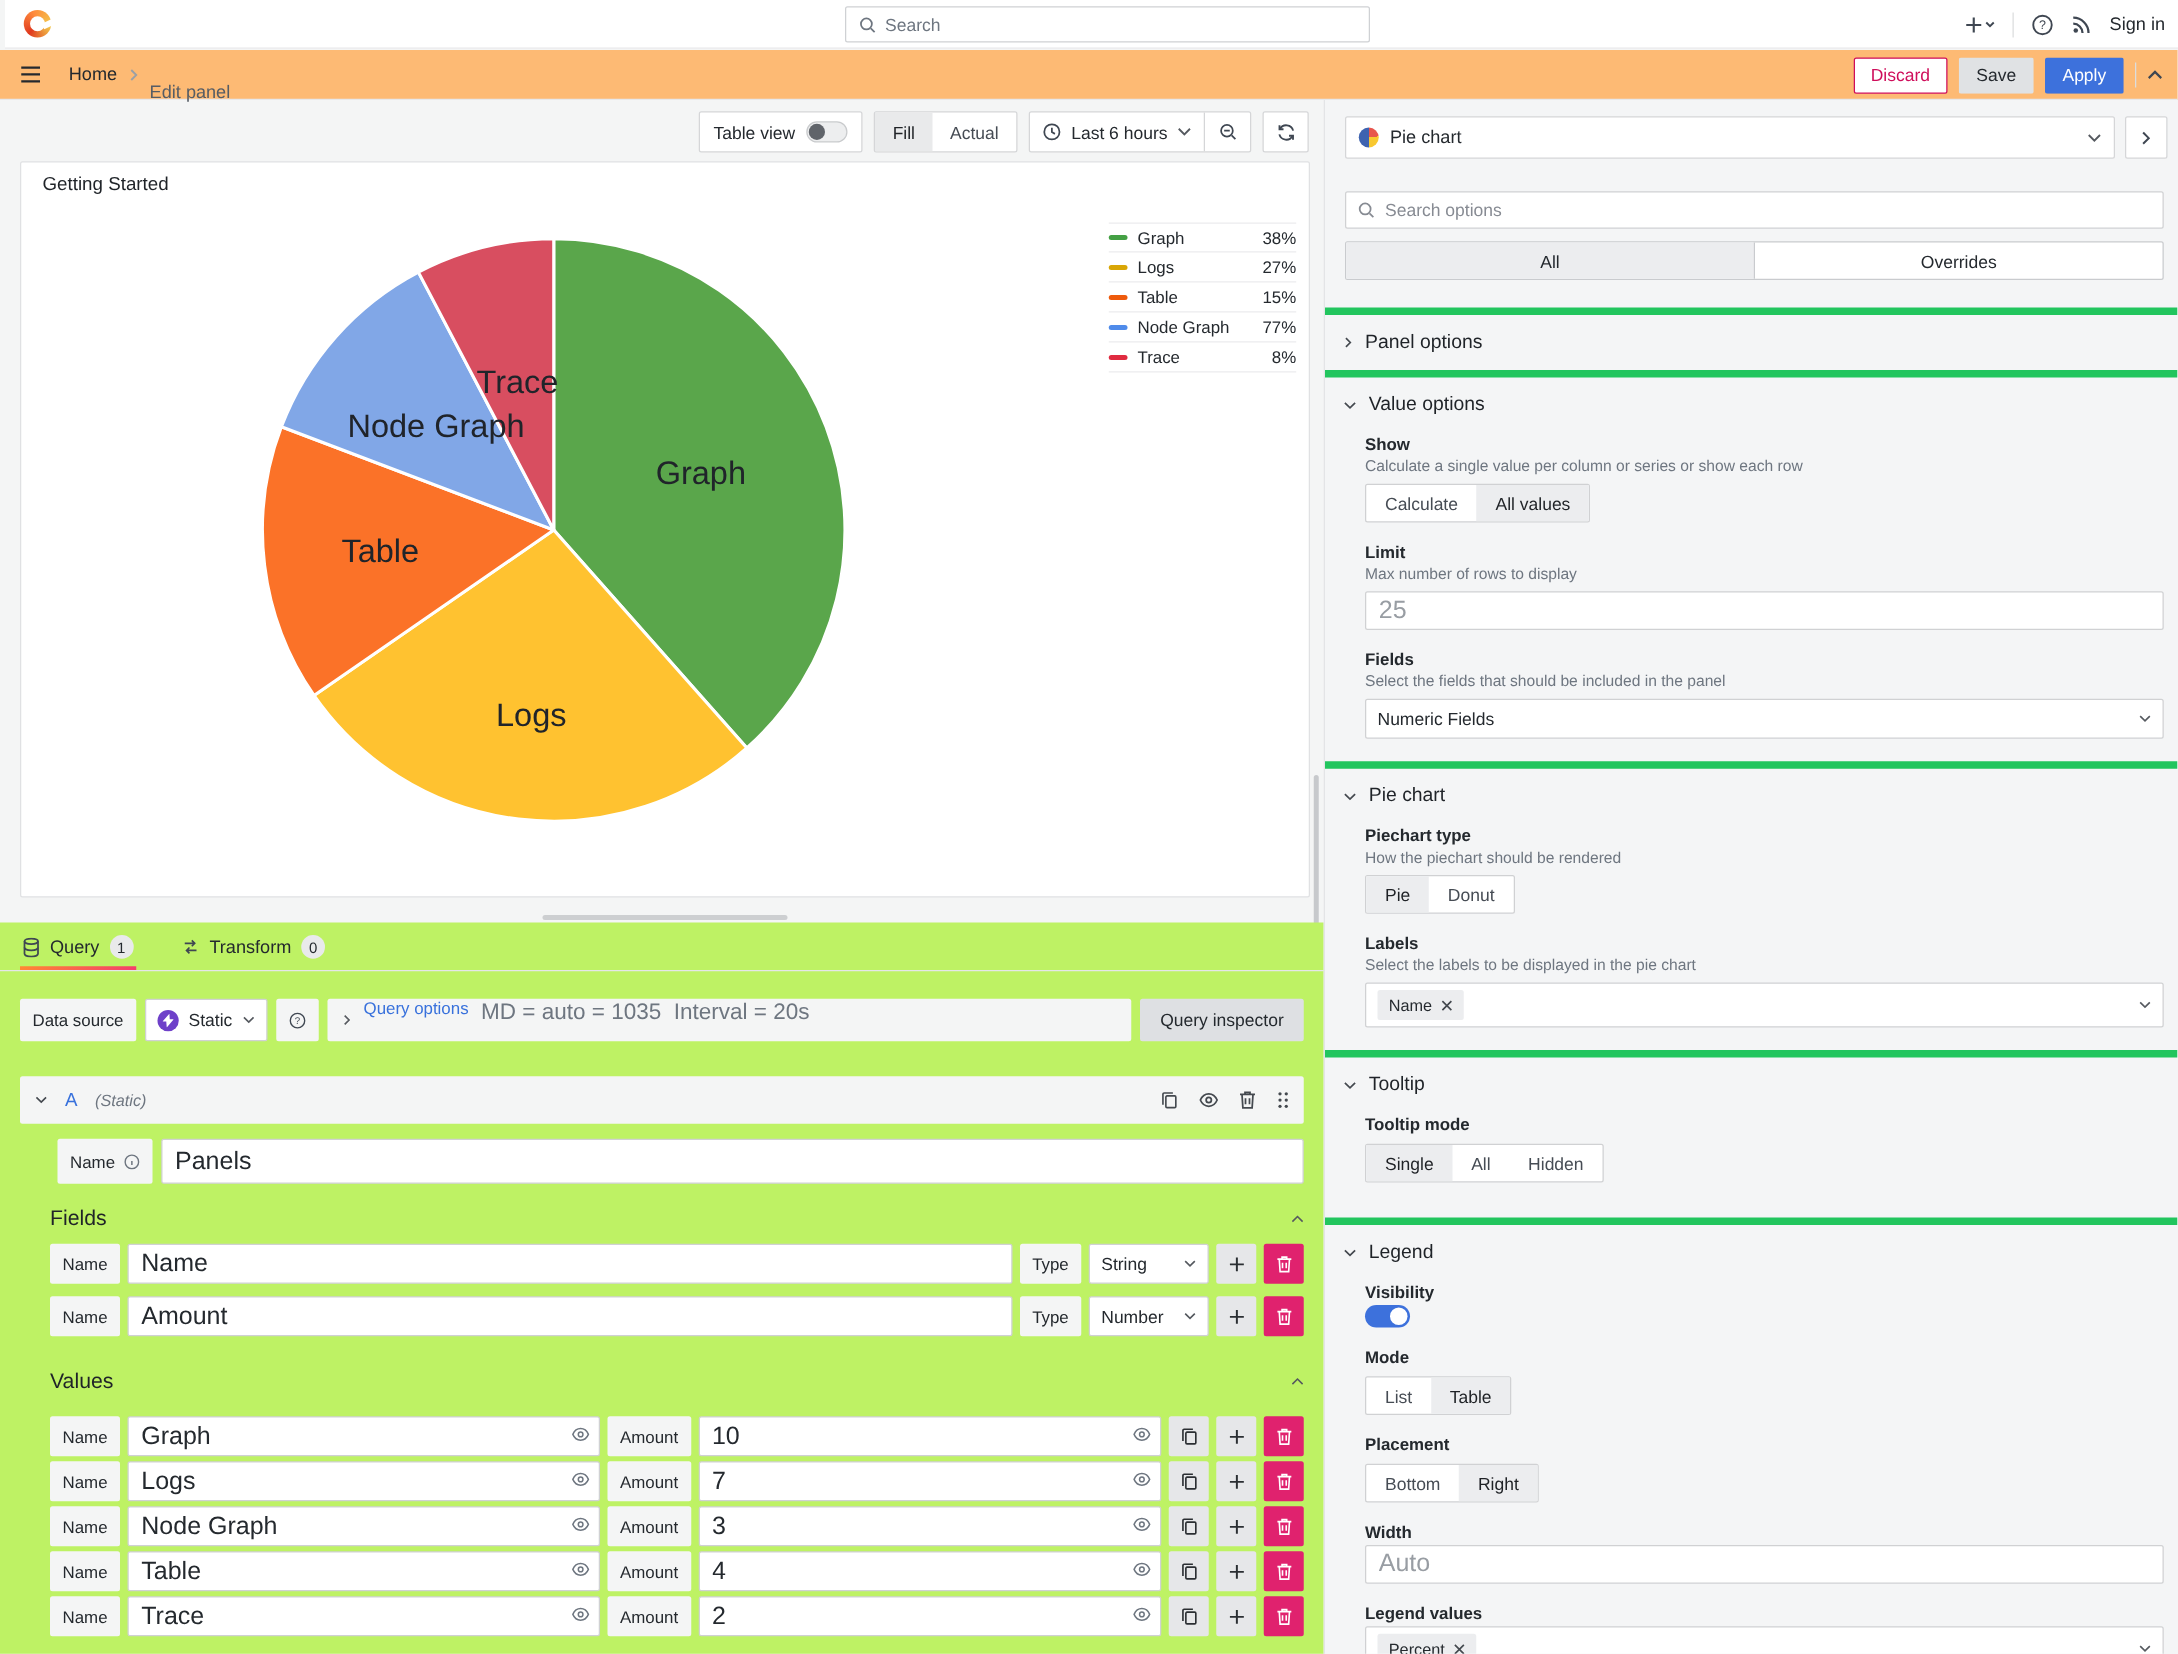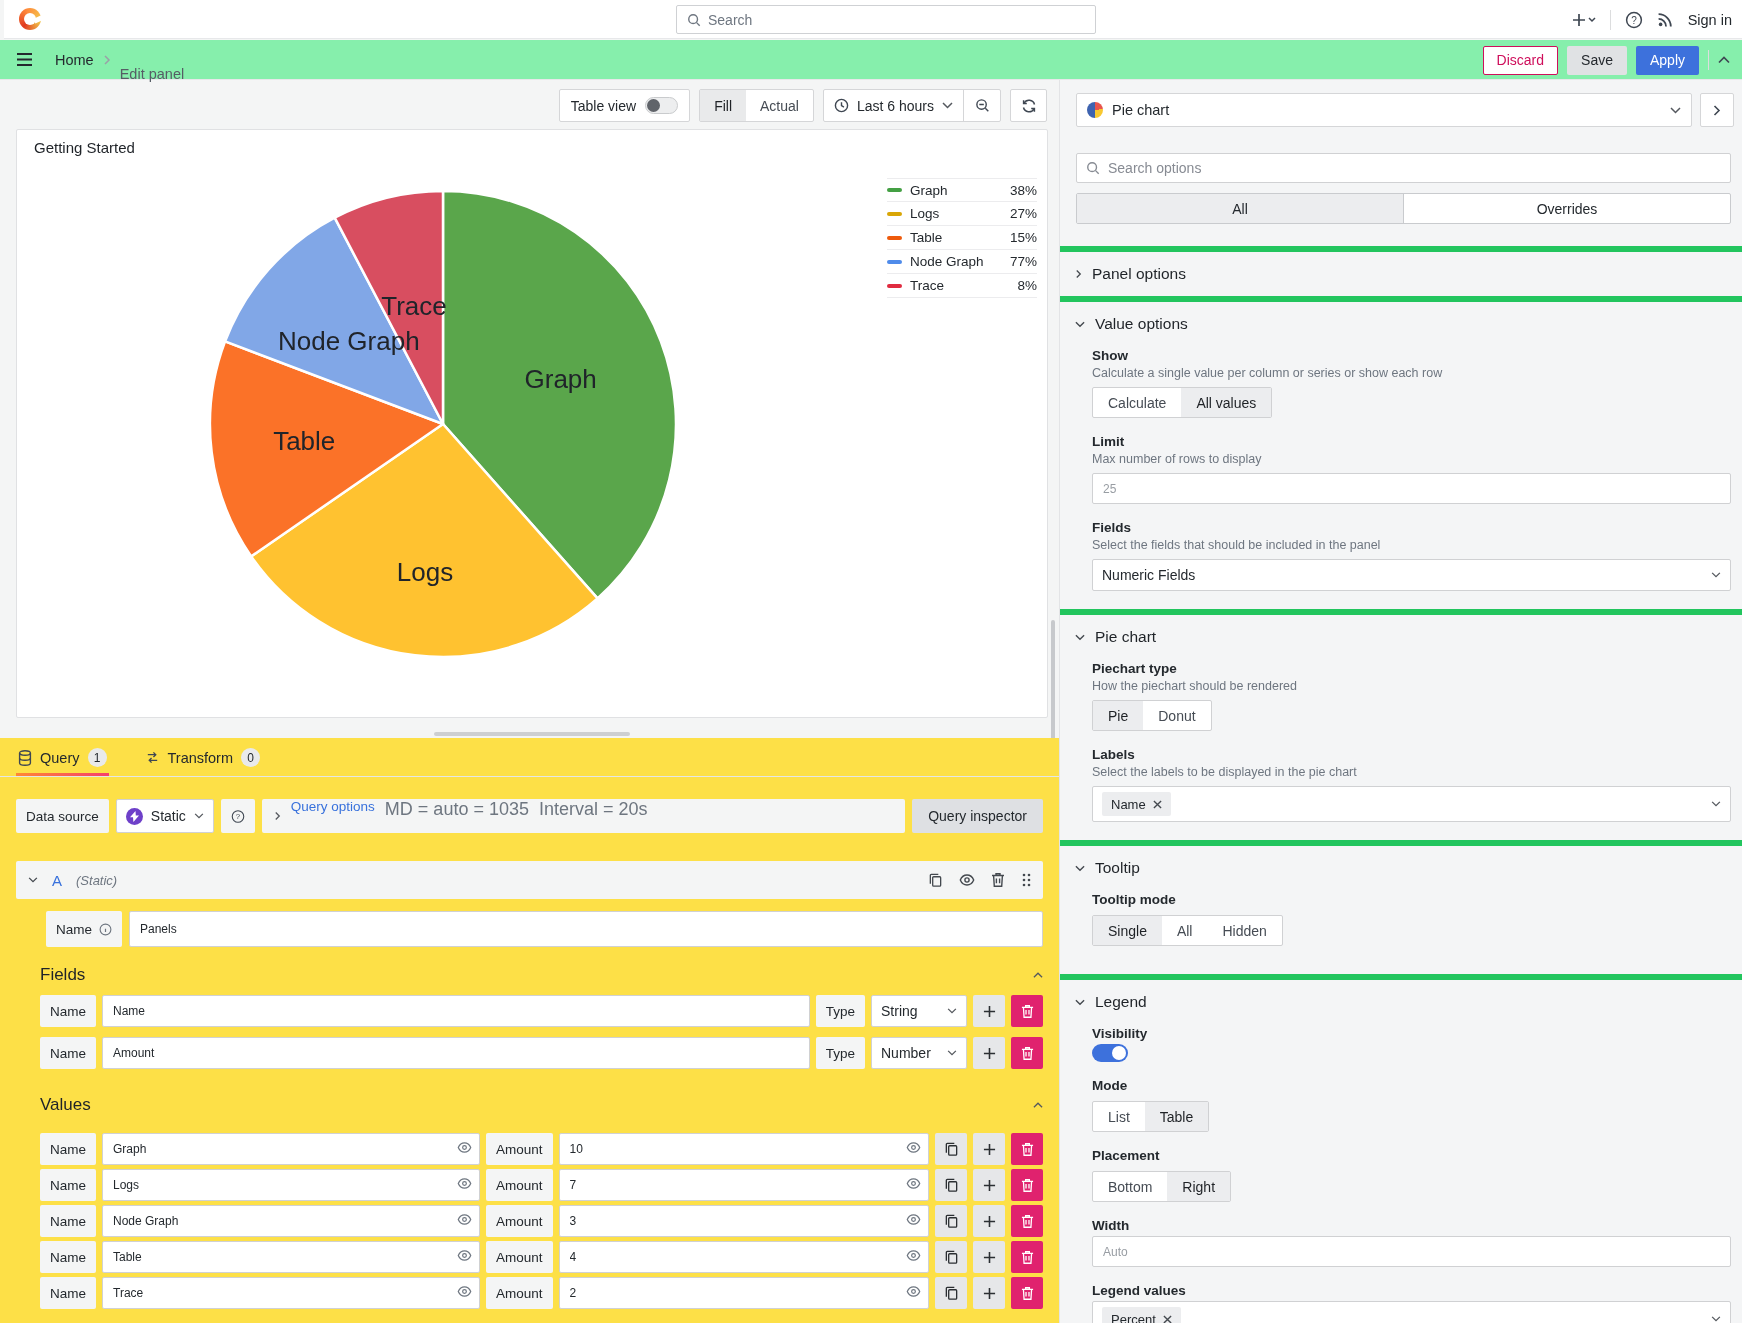--- a/index.html
+++ b/index.html
@@ -17,21 +17,21 @@
     border-radius:50%; background:#fff; }
   .glogo:after { content:""; position:absolute; right:-1px; top:9px; width:8px; height:5px; background:#fff; transform:rotate(-25deg); }
   .gsearch { position:absolute; left:672px; top:5px; width:420px; height:29px; background:#fff;
     border:1px solid #CFD1D4; border-radius:2px; display:flex; align-items:center; gap:7px;
     padding:0 10px; color:#6E7680; }
   .nav-right { position:absolute; right:14px; top:0; height:39px; display:flex; align-items:center; gap:14px; color:#3F4752; }
   .vdiv { width:1px; height:20px; background:#DCDDDE; }
   .signin { font-size:14.5px; color:#24292E; }
 
   
-  .crumbbar { position:absolute; left:0; top:40px; width:1742px; height:40px; background:#86efac;
+  .crumbbar { position:absolute; left:0; top:40px; width:1742px; height:40px; background:#fdba74;
     border-bottom:1px solid #E7E8EA; display:flex; align-items:center; }
   .crumbs { display:flex; align-items:center; gap:9px; margin-left:55px; font-size:14.5px; }
   .crumb-home { font-weight:500; color:#24292E; }
   .crumb-cur { color:#565D65;margin-top:28px; }
   .burger { position:absolute; left:16px; top:12px; }
   .actions { position:absolute; right:12px; top:0; height:40px; display:flex; align-items:center; gap:9px; }
   .btn { height:29px; display:inline-flex; align-items:center; padding:0 13px; border-radius:2px;
     font-size:14px; cursor:pointer; border:1px solid transparent; }
   .btn-discard { background:#fff; border-color:#CF0E5B; color:#CF0E5B; }
   .btn-save { background:#E0E2E4; color:#24292E; }
@@ -60,21 +60,21 @@
   .legend { position:absolute; right:10px; top:48px; width:150px; font-size:13.5px; }
   .lg-row { display:flex; align-items:center; height:24px; border-bottom:1px solid #ECECEE; gap:8px; }
   .lg-row:first-child { border-top:1px solid #ECECEE; }
   .lg-sw { width:15px; height:4px; border-radius:2px; }
   .lg-nm { flex:1; color:#24292E; }
   .lg-pc { color:#24292E; }
   .panescroll { position:absolute; left:1051px; top:540px; width:4px; height:120px; background:#C7C9CC; border-radius:2px; }
   .draghandle { position:absolute; left:434px; top:652px; width:196px; height:4px; background:#CDCFD1; border-radius:2px; }
 
   
-  .qsec { position:absolute; left:0; top:658px; right:0; bottom:0; background:#fde047; }
+  .qsec { position:absolute; left:0; top:658px; right:0; bottom:0; background:#bef264; }
   .qtabs { height:39px; display:flex; align-items:flex-end; gap:34px; padding:0 16px; border-bottom:1px solid #E4E7E7; }
   .qtab { display:flex; align-items:center; gap:8px; padding:0 2px 9px; position:relative; font-size:14.5px; font-weight:500; color:#24292E; }
   .qtab .badge { min-width:19px; height:19px; border-radius:10px; background:#E9EAEB; color:#24292E;
     font-size:12px; display:flex; align-items:center; justify-content:center; padding:0 5px; font-weight:400; }
   .qtab.active:after { content:""; position:absolute; left:0; right:0; bottom:0; height:3px;
     background:linear-gradient(90deg,#FF8833,#F53E6C); }
   .dsrow { margin:22px 16px 0; height:34px; display:flex; align-items:center; gap:7px; }
   .chip { background:#F4F5F5; border-radius:2px; height:100%; display:inline-flex; align-items:center;
     padding:0 10px; font-size:13.5px; color:#24292E; white-space:nowrap; }
   .dssel { background:#fff; border:1px solid #D0D1D3; border-radius:2px; height:34px; display:flex;
@@ -82,21 +82,21 @@
   .boltwrap { width:17px; height:17px; border-radius:50%; background:#6E40C9; display:flex; align-items:center; justify-content:center; }
   .qopt { flex:1; background:#F4F5F5; border-radius:2px; height:34px; display:flex; gap:10px; padding:0 12px; }
   .qopt-link { color:#3871DC; font-size:13.5px; font-weight:500; }
   .qopt-meta { color:#6E7680; font-size:18px; }
   .btn-inspector { background:#DEE0E3; height:34px; border-radius:2px; display:flex; align-items:center; padding:0 16px; }
   .qhead { margin:28px 16px 0; height:38px; background:#F4F5F5; border-radius:2px; display:flex; align-items:center; padding:0 12px; gap:14px; }
   .qletter { color:#3871DC; font-size:15px; font-weight:500; }
   .qtype { color:#6E7680; font-style:italic; font-size:13px; }
   .qicons { margin-left:auto; display:flex; align-items:center; gap:16px; color:#44494F; }
   .namerow { margin:12px 16px 0 46px; height:36px; display:flex; gap:7px; }
-  .inp { border:1px solid #D0D1D3; border-radius:2px; height:100%; font-size:12px; padding:0 10px;
+  .inp { border:1px solid #D0D1D3; border-radius:2px; height:100%; font-size:20px; padding:0 10px;
     color:#24292E; outline:none; font-family:"Liberation Sans",sans-serif; background:#fff; }
   .inp::placeholder { color:#989DA3; }
   .sechead { margin:18px 16px 0 40px; display:flex; align-items:center; font-size:17px; font-weight:500; color:#1F2328; }
   .sechead .ic { margin-left:auto; color:#55595F; }
   .frow, .vrow { margin:10px 16px 0 40px; height:32px; display:flex; gap:6px; }
   .vrow { margin-top:4px; }
   .vrow.first { margin-top:18px; }
   .inwrap { position:relative; display:flex; }
   .inwrap .inp { width:100%; padding-right:30px; }
   .ineye { position:absolute; right:8px; top:8px; color:#6E7680; }

